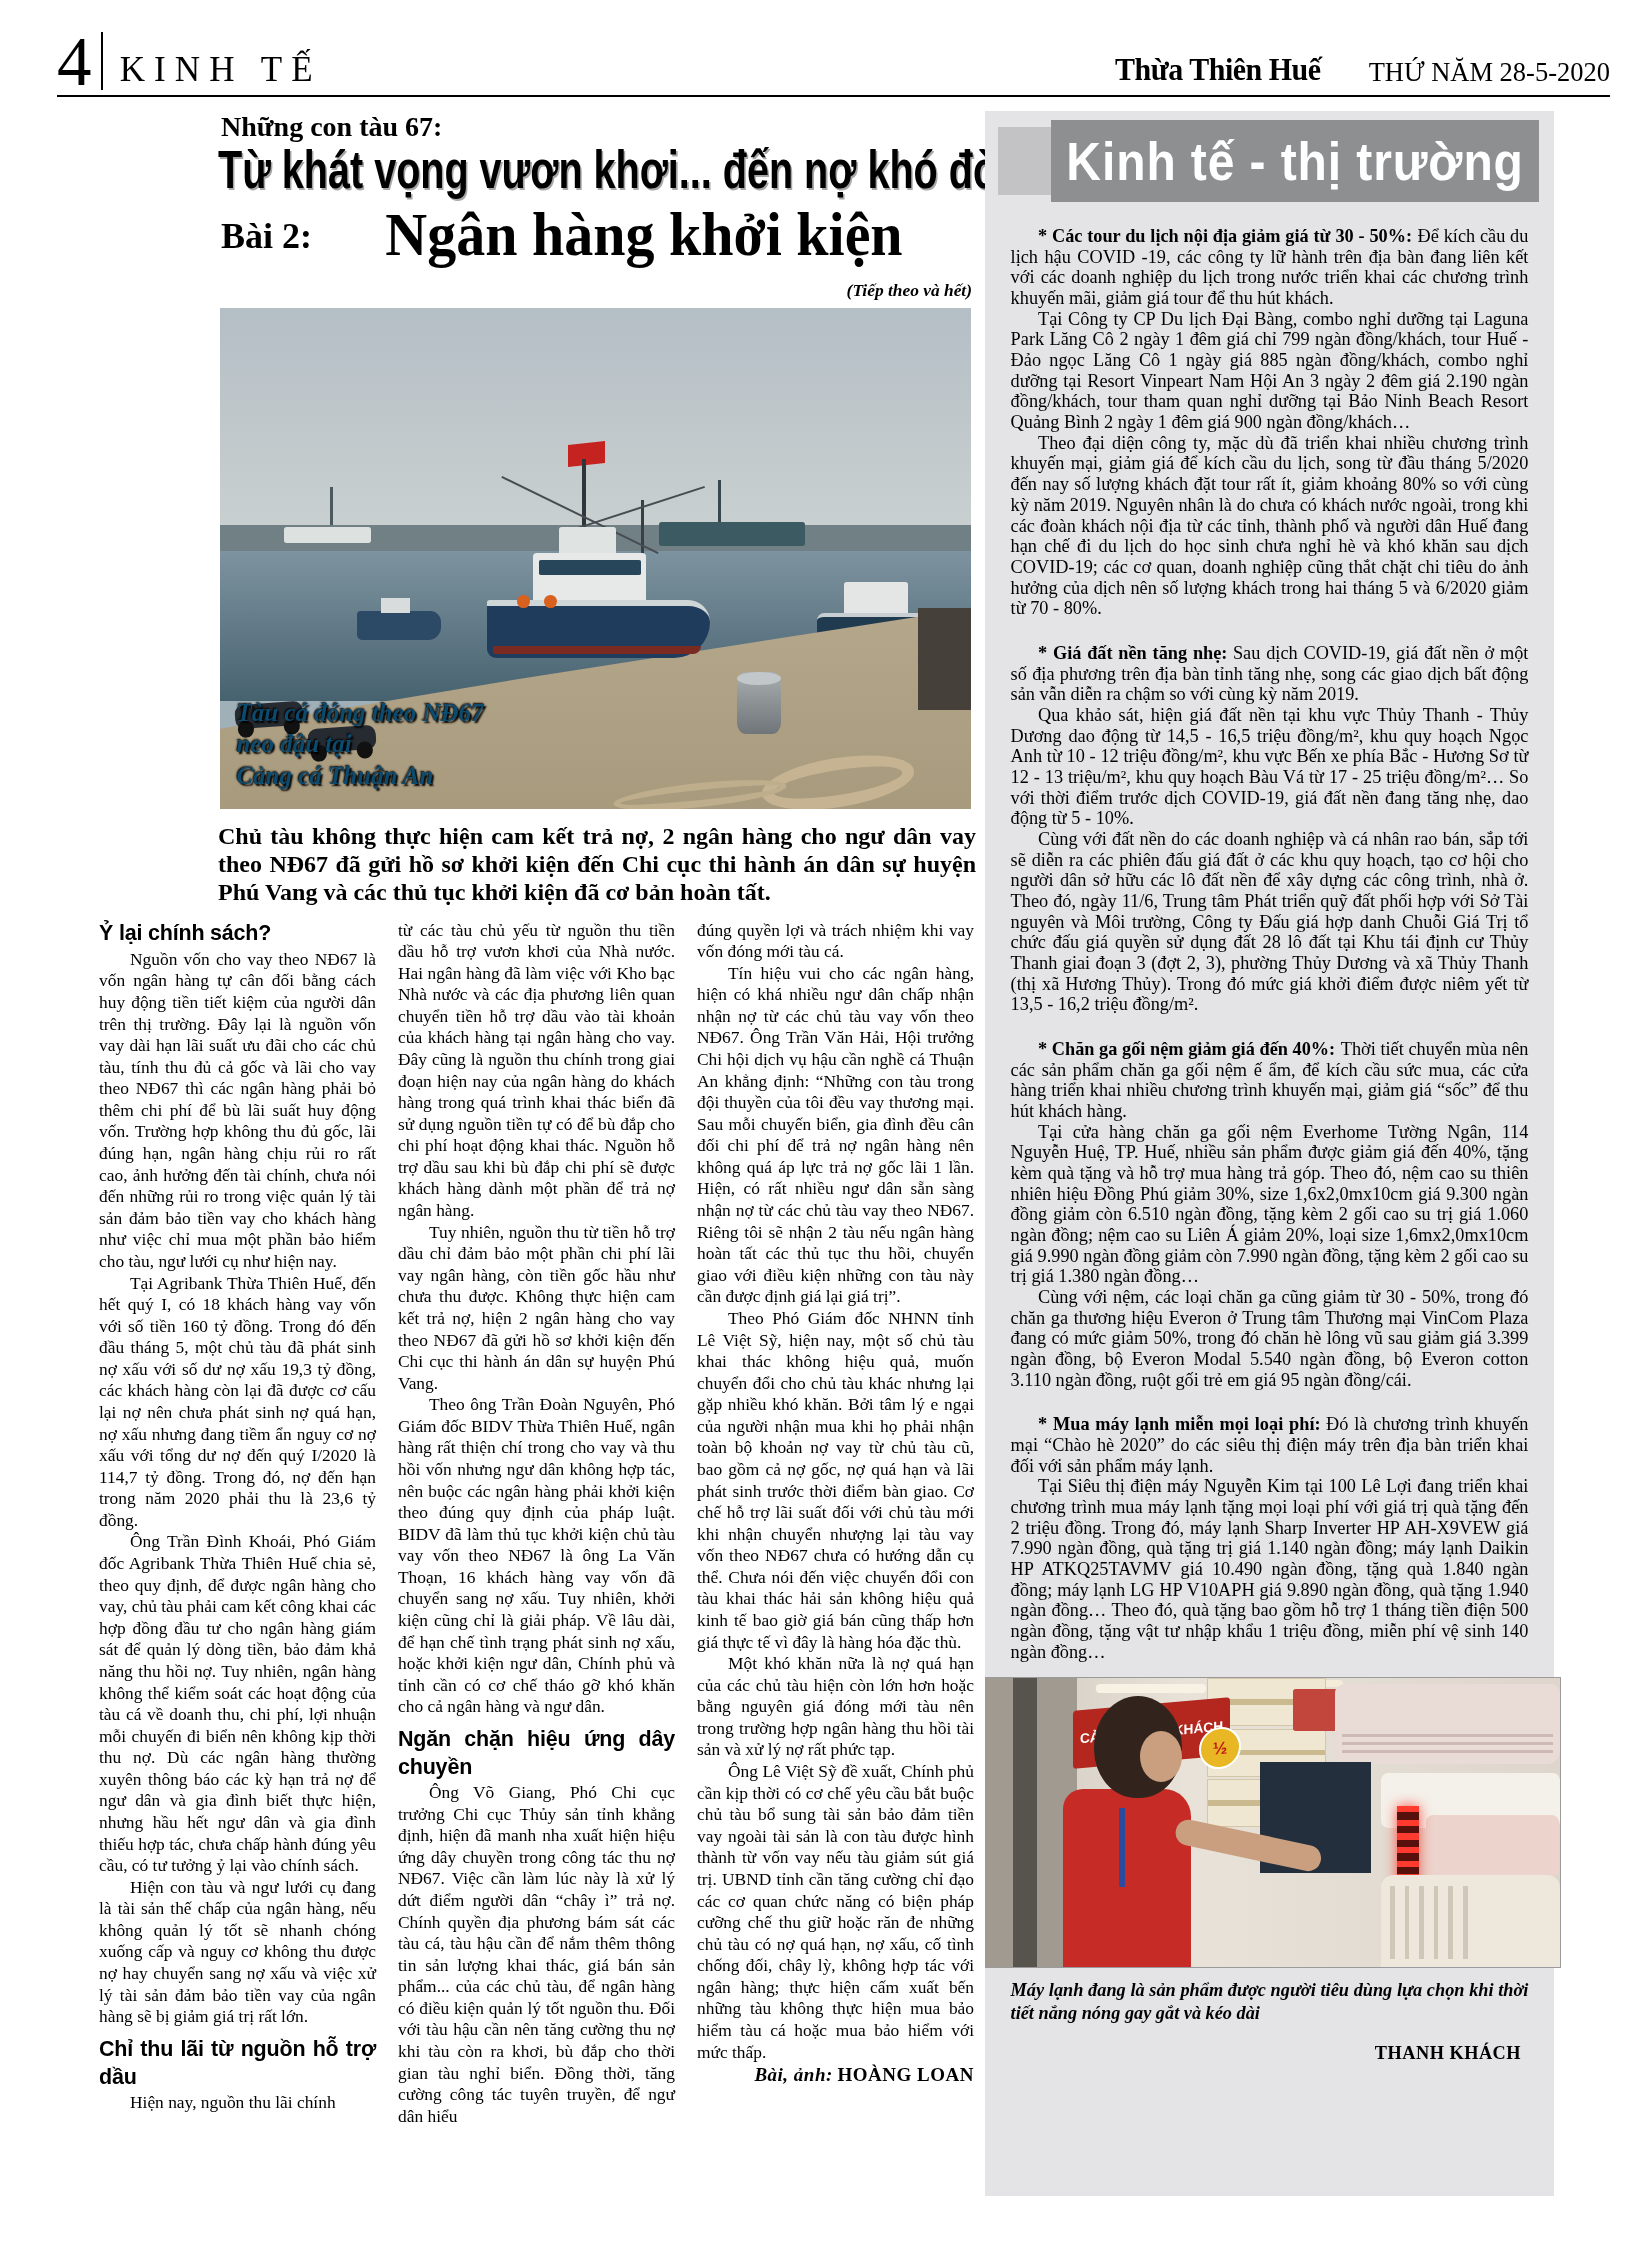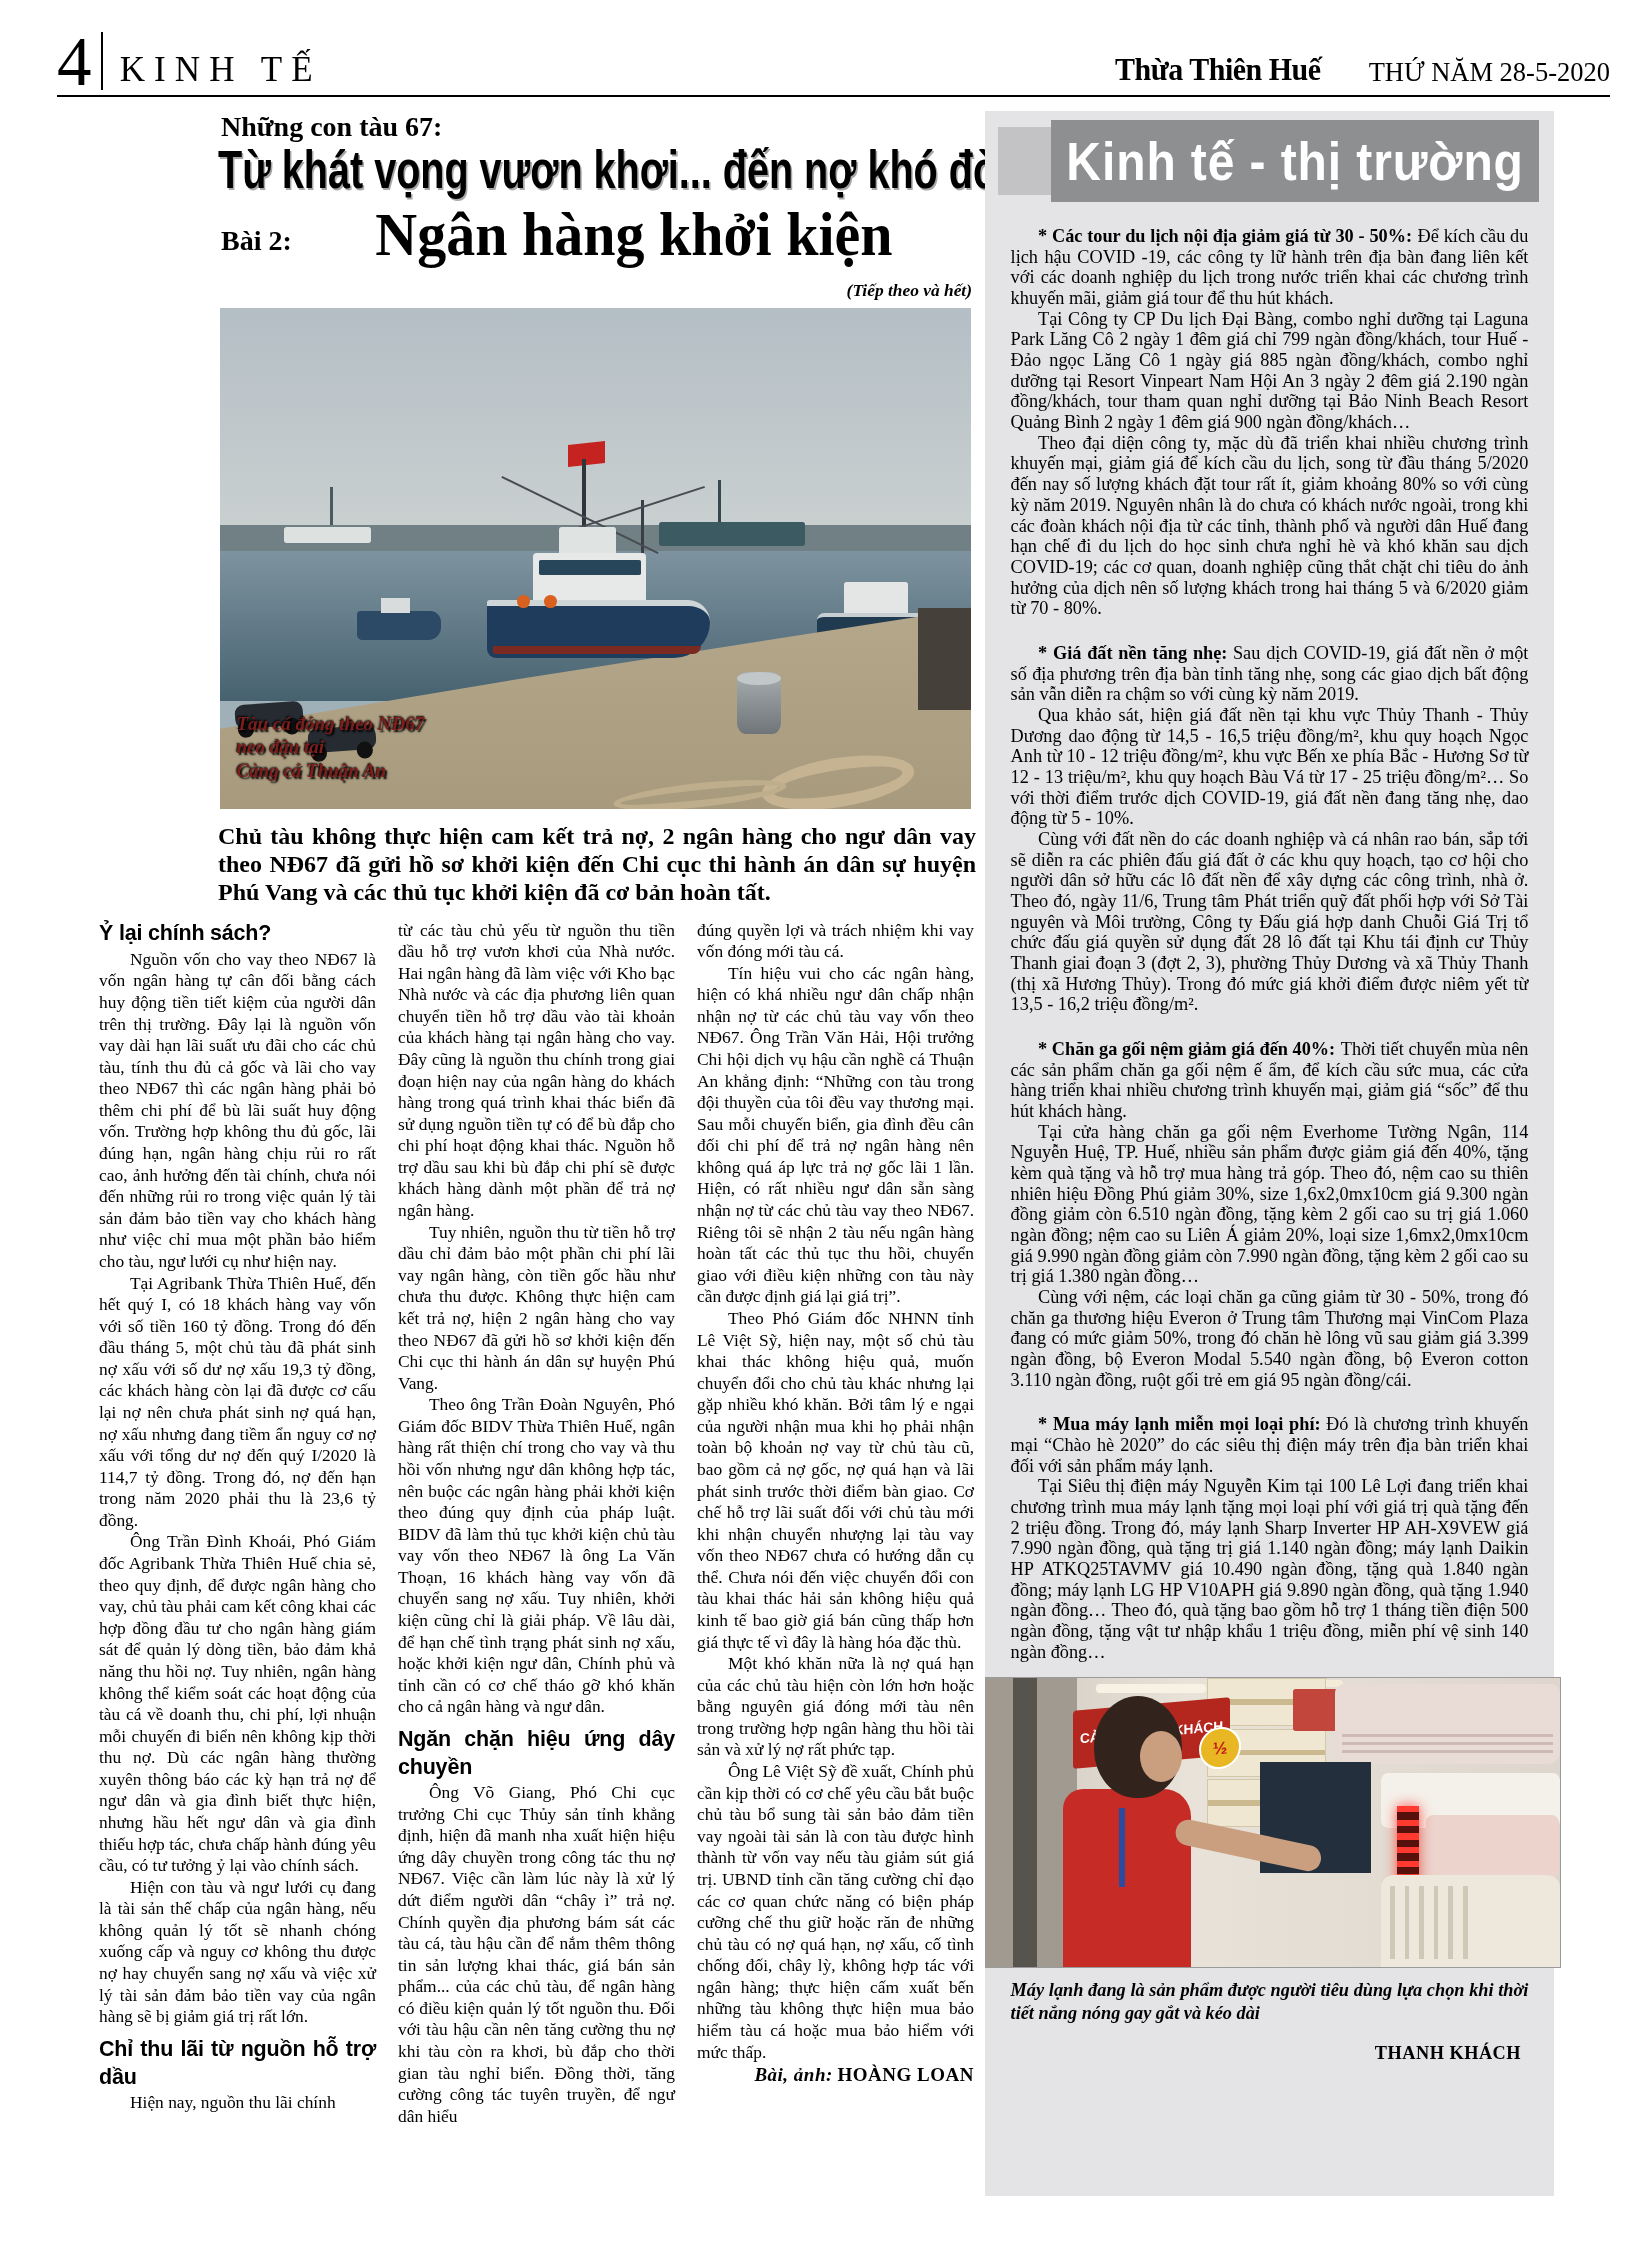--- a/index.html
+++ b/index.html
@@ -17,21 +17,21 @@
   .issue-date{font-size:26.5px;padding-bottom:3.7px;}
 
   
   .article{position:absolute;left:99px;top:111px;width:875px;}
   .kicker{margin-left:122px;font-size:28px;font-weight:bold;}
   .headline{margin-left:119px;margin-top:3.7px;height:60px;}
   .headline span{display:inline-block;white-space:nowrap;font-family:"Liberation Sans",sans-serif;
                  font-weight:bold;font-size:46px;transform:scale(.86,1.18);transform-origin:left bottom;
                  text-shadow:1.8px 1.8px 0 rgba(60,60,60,.45);}
   .title-row{margin-left:122px;width:755px;display:flex;align-items:flex-end;margin-top:0;}
-  .bai{font-size:28px;font-weight:bold;padding-bottom:7.3px;}
+  .bai{font-size:36px;font-weight:bold;padding-bottom:7.3px;}
   .subtitle{flex:1;text-align:center;font-size:58px;font-weight:bold;line-height:1;transform:scaleY(1.05);transform-origin:bottom;}
   .continuation{margin-left:122px;width:751px;text-align:right;font-size:17.4px;font-weight:bold;font-style:italic;margin-top:15px;}
 
   
   .photo{margin-left:121px;margin-top:7.3px;width:751px;height:501px;position:relative;overflow:hidden;background:#9fb0b8;}
   .sky{position:absolute;left:0;top:0;right:0;height:249px;background:linear-gradient(#b4bec5,#ccd2d1);}
   .shoreline{position:absolute;left:0;top:217px;width:100%;height:27.4px;background:#708084;}
   .far-boat-white{position:absolute;left:64px;top:219px;width:87px;height:16.4px;background:#dde2e1;border-radius:2.7px;}
   .far-boat-dark{position:absolute;left:439px;top:214px;width:146px;height:24px;background:#3c5a62;border-radius:2.7px;}
   .far-mast1{position:absolute;left:110px;top:179px;width:2.7px;height:42px;background:#4b5a60;}
@@ -61,22 +61,22 @@
   .side-boat{position:absolute;right:-20px;top:274px;width:174px;height:84px;}
   .side-boat .sb-hull{position:absolute;left:0;top:31px;width:100%;height:48px;background:#203a50;border-radius:7.3px 18.3px 27.4px 9.1px;border-top:4.6px solid #c8cfd2;}
   .side-boat .sb-cab{position:absolute;left:27.4px;top:0;width:64px;height:35px;background:#e3e6e5;border-radius:2.7px;}
   .small-boat{position:absolute;left:137px;top:303px;width:84px;height:29px;background:#2c4a66;border-radius:3.7px 11px 12.8px 5.5px;}
   .small-boat .c{position:absolute;left:24px;top:-12.8px;width:29px;height:14.6px;background:#d8dcdc;}
   .dark-block{position:absolute;right:0;top:300px;width:53px;height:102px;background:#45413a;}
   .bollard{position:absolute;left:517px;top:364px;width:44px;height:62px;background:linear-gradient(#a8adb0,#6f7578);border-radius:9.1px/11px;}
   .bollard .cap{height:12.8px;background:#c2c7c9;border-radius:50%;}
   .rope{position:absolute;left:541px;top:450px;width:154px;height:49px;border:12px solid #c6b392;border-radius:50%;transform:rotate(-9deg);box-sizing:border-box;}
   .rope2{position:absolute;left:393px;top:475px;width:174px;height:24px;border:7.3px solid #bfae8c;border-radius:50%;transform:rotate(-6deg);box-sizing:border-box;}
-  .photo-caption{position:absolute;left:16.4px;bottom:26px;color:#7f1d1d;font-weight:bold;font-style:italic;
-                 font-size:19px;line-height:1.25;text-shadow:1.8px 1.8px 1.8px #000,-0.9px -0.9px 1.8px #000;}
+  .photo-caption{position:absolute;left:16.4px;bottom:18px;color:#0c4a6e;font-weight:bold;font-style:italic;
+                 font-size:25px;line-height:1.25;text-shadow:1.8px 1.8px 1.8px #000,-0.9px -0.9px 1.8px #000;}
   .photo-caption span{display:block;}
 
   
   .lede{margin-left:119px;margin-top:12.8px;width:758px;font-size:24px;font-weight:bold;line-height:1.18;text-align:justify;}
   .cols{display:flex;gap:22px;margin-top:12.8px;width:875px;}
   .col{flex:1;font-size:17.4px;line-height:1.24;text-align:justify;}
   .col p{margin:0;text-indent:31px;}
   .col p.cont{text-indent:0;}
   .subhead{font-family:"Liberation Sans",sans-serif;font-weight:bold;font-size:21.5px;letter-spacing:-0.2px;
            margin:8.2px 0 2.7px;transform:scaleY(1.06);transform-origin:left;}

